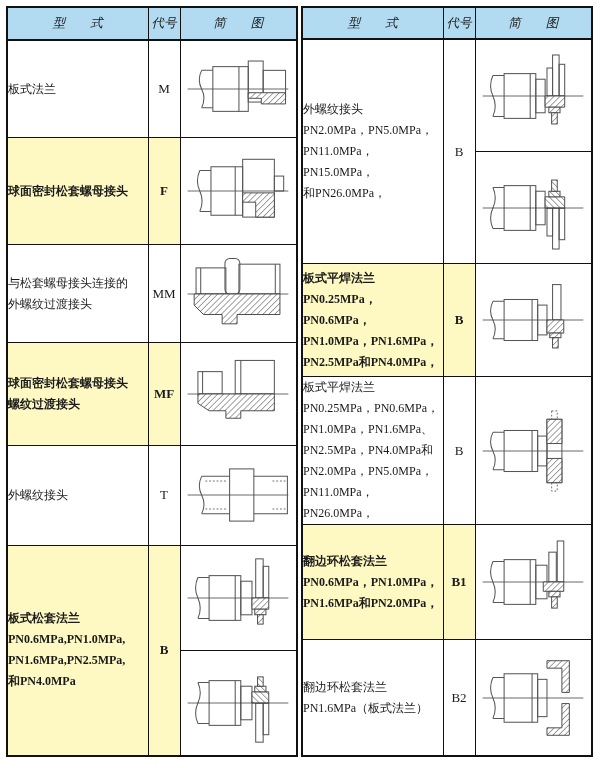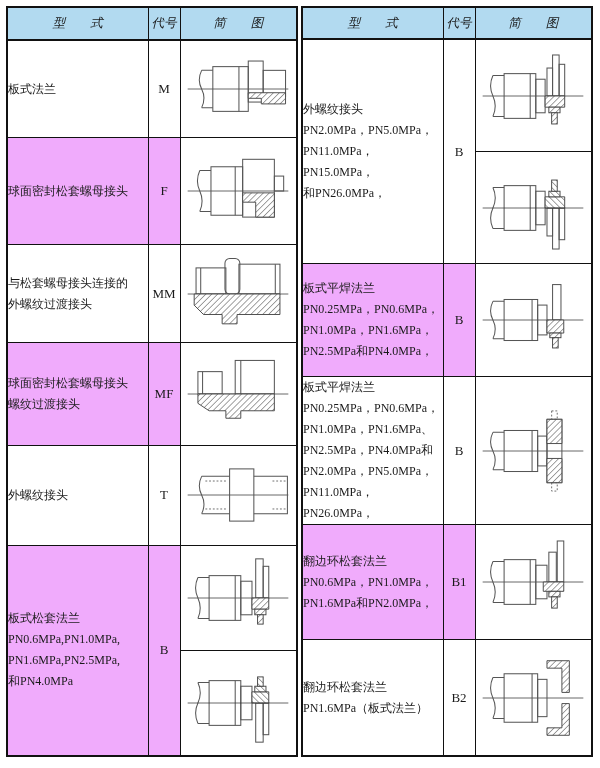--- a/index.html
+++ b/index.html
@@ -9,21 +9,21 @@
   .tables{display:flex;gap:3px;}
   table.jt{border-collapse:collapse;table-layout:fixed;}
   table.jt td{border:1px solid #111;padding:0;vertical-align:middle;}
   table.jt{border:2px solid #111;}
   tr.hdr td{background:#b2daf0;text-align:center;font-size:12.5px;height:30px;
             font-family:"Liberation Serif",serif;border-bottom:2px solid #111;font-style:italic;}
   td.type{font-family:"Liberation Serif",serif;font-size:12px;line-height:1.75;
           padding:4px 4px 4px 8px;white-space:pre-line;text-align:left;}
   td.code{font-family:"Liberation Serif",serif;font-size:13px;text-align:center;}
   td.diag{text-align:center;background:#fff;}
-  td.hl{background:#f0abfc;}
+  td.hl{background:#fef9c3;font-weight:bold;}
   .c-type{width:141px;}.c-code{width:32px;}.c-diag{width:117px;}
   svg.dg{display:block;margin:0 auto;}
   .dg .ln{stroke:#555;fill:none;stroke-width:1.1;}
   .dg .cl{stroke:#333;fill:none;stroke-width:0.8;}
   .dg .ht{fill:url(#hx);stroke:#444;stroke-width:1;}
   .dg .dot{stroke:#555;fill:none;stroke-width:0.9;stroke-dasharray:2 2;}
 </style>
 </head>
 <body>
 

